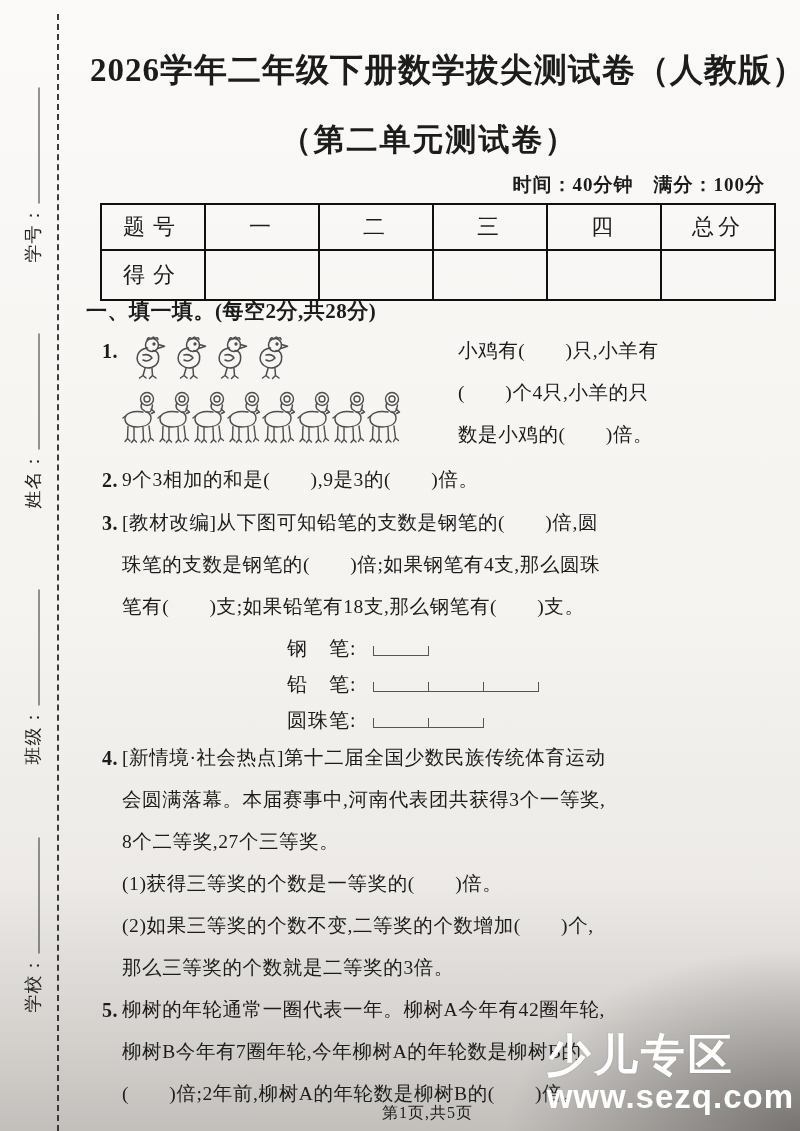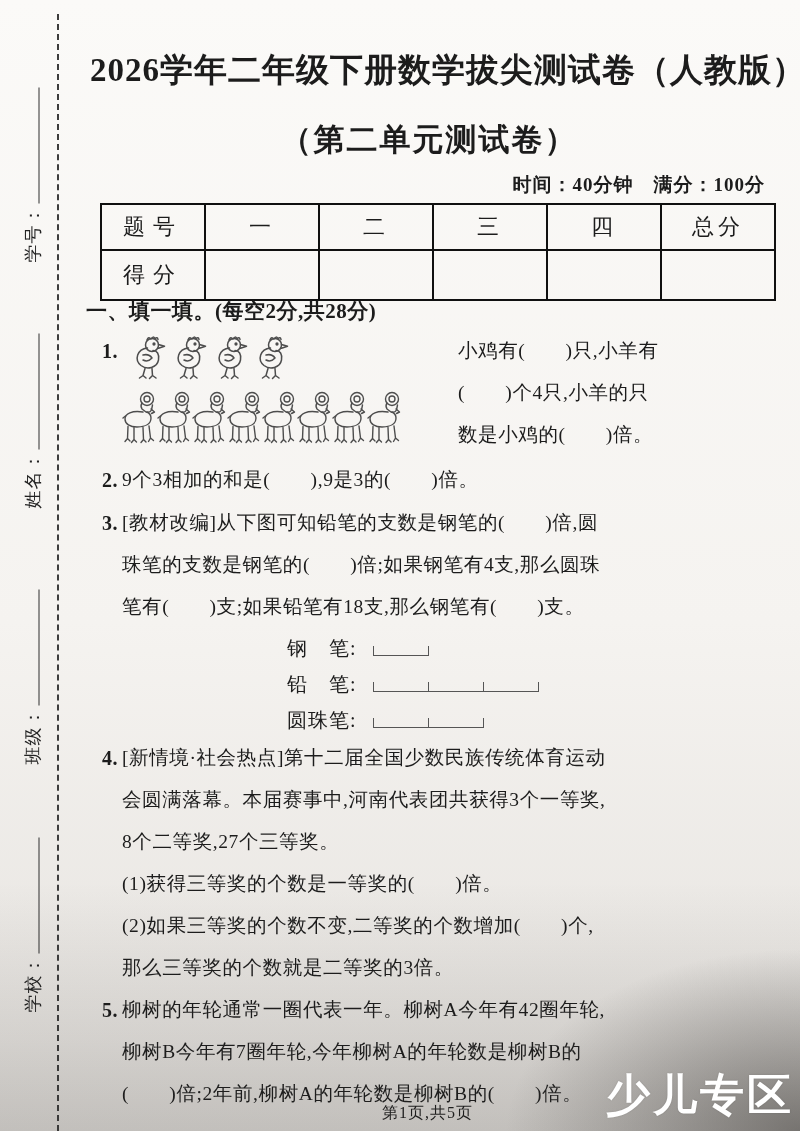--- a/index.html
+++ b/index.html
@@ -351,13 +351,14 @@
     <div class="qline">柳树B今年有7圈年轮,今年柳树A的年轮数是柳树B的</div>
     <div class="qline">(　　)倍;2年前,柳树A的年轮数是柳树B的(　　)倍。</div>
   </div>
 </div>
 
 <div class="footer">第1页,共5页</div>
 
 <div class="shade"></div>
 <div class="watermark" style="color: rgb(255, 255, 255);">
   <div class="wm-brand">少儿专区</div>
+  <div class="wm-url">www.sezq.com</div>
 </div>
 
 </body></html>

